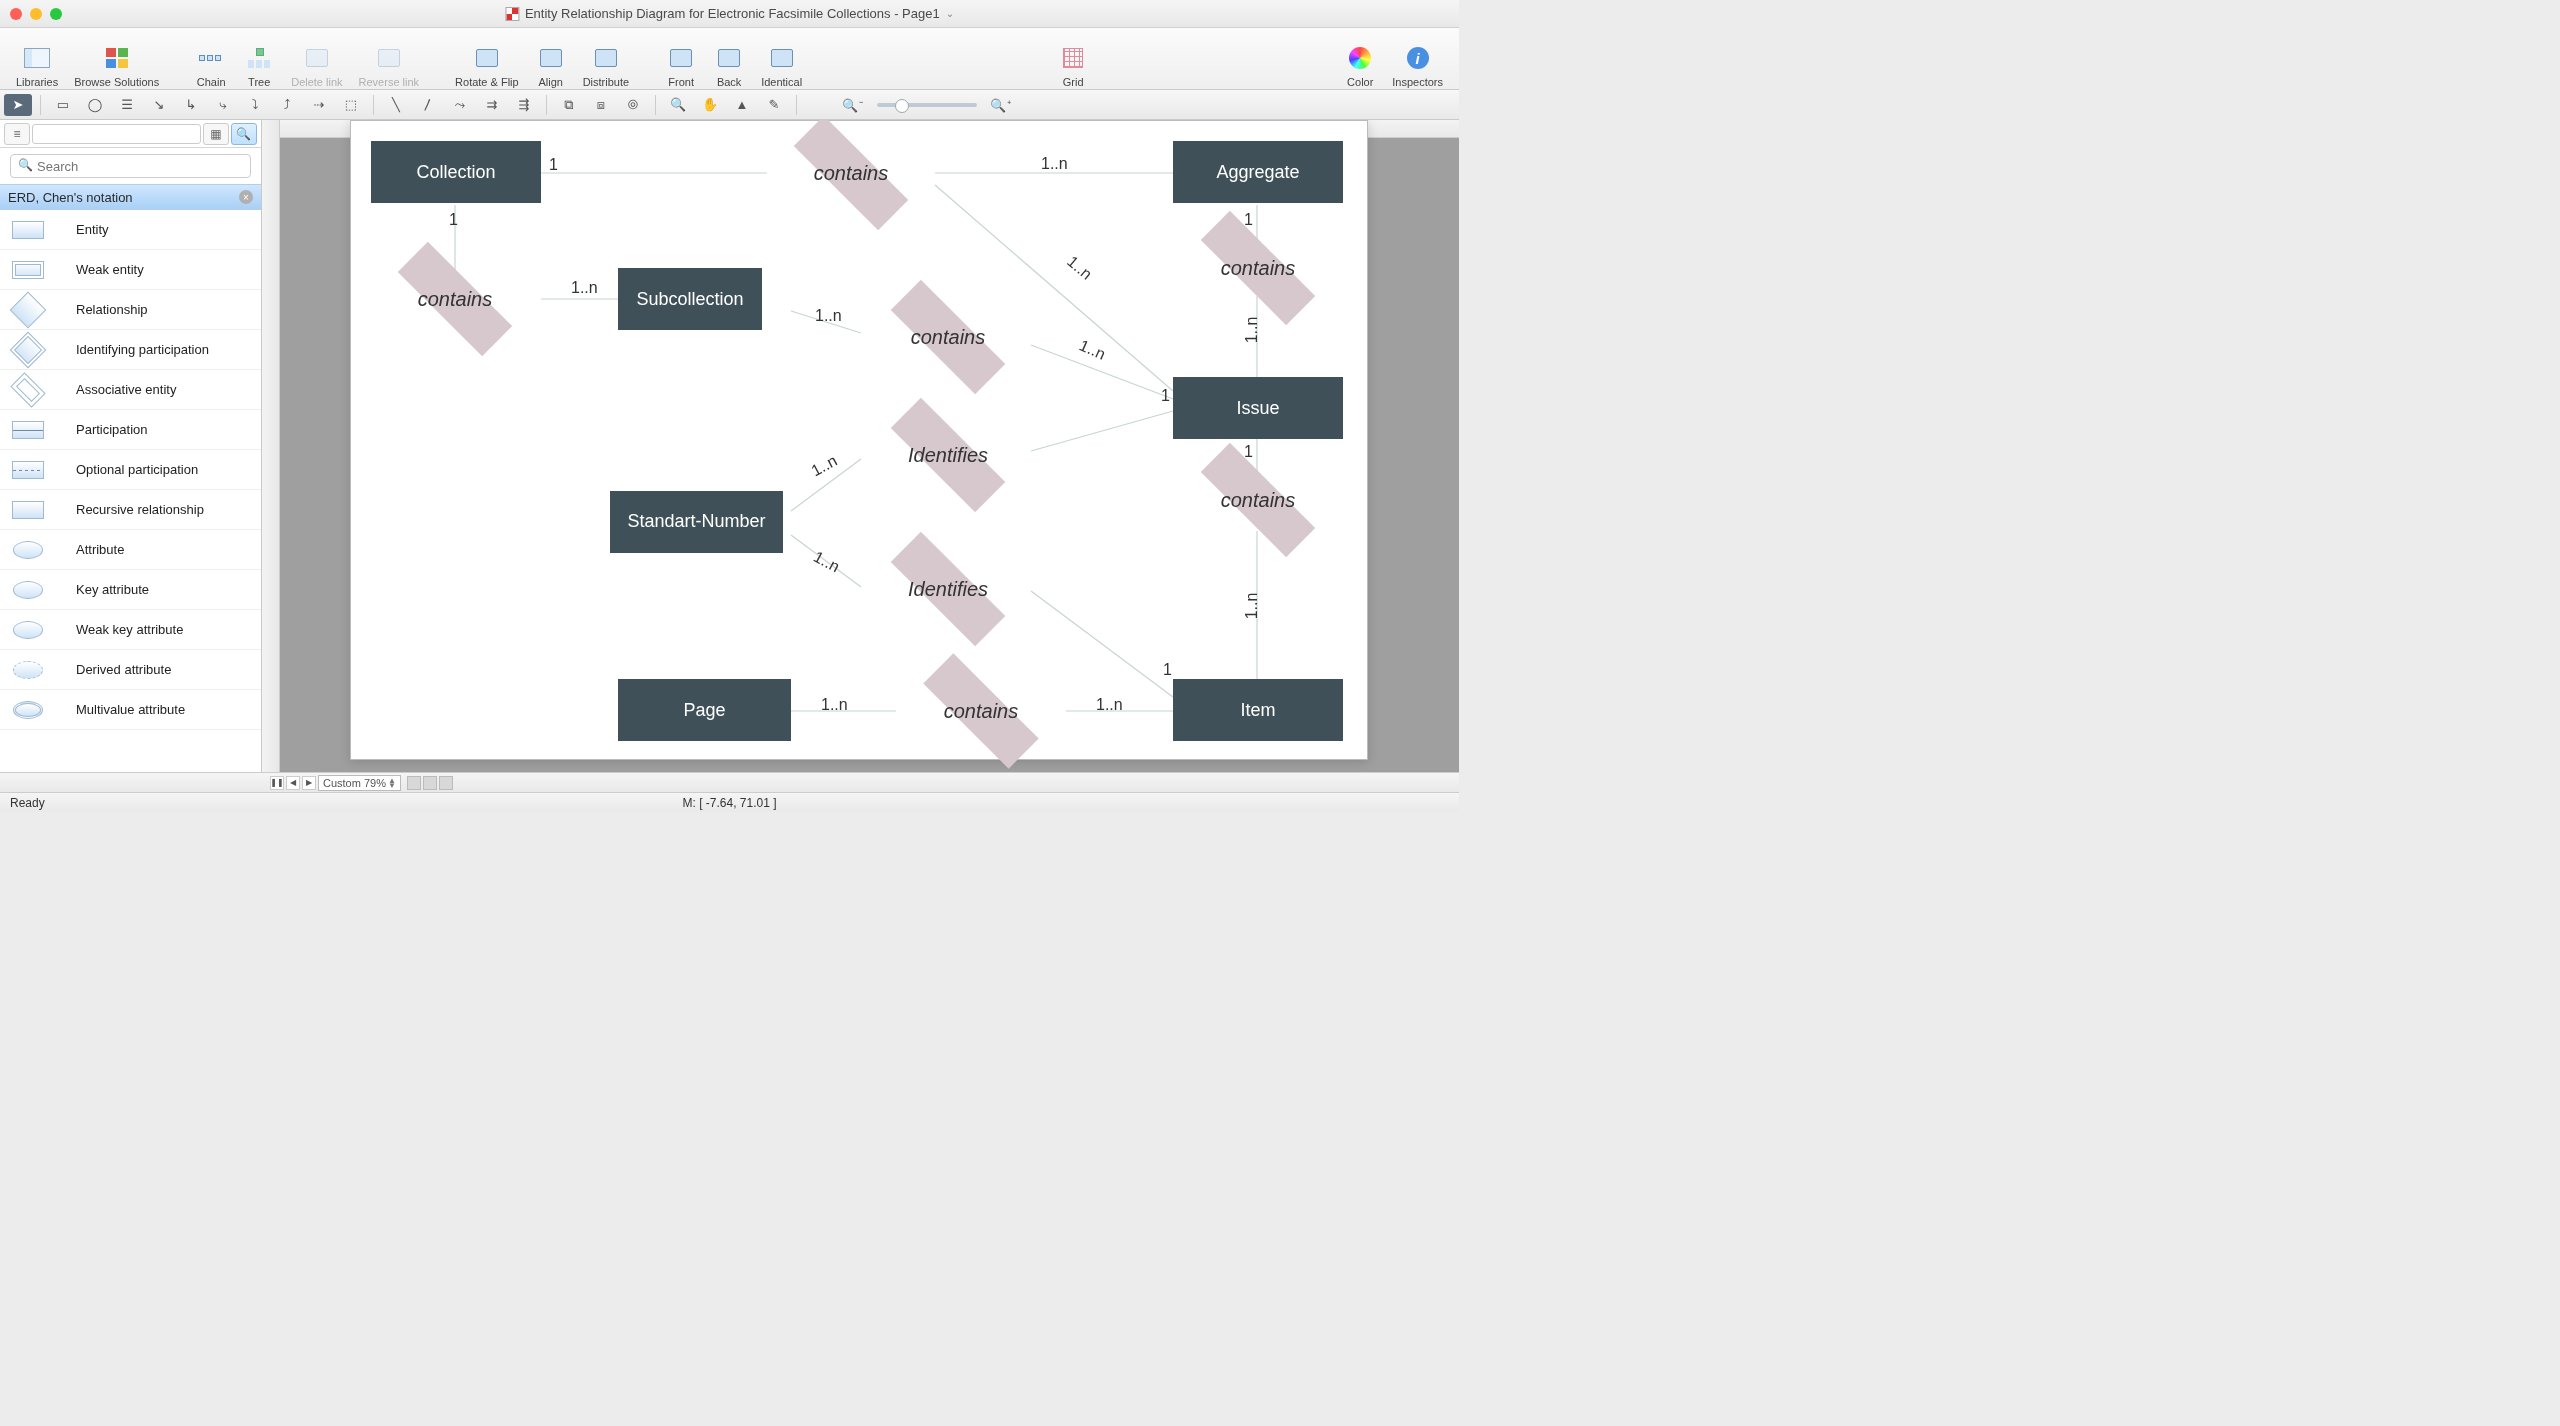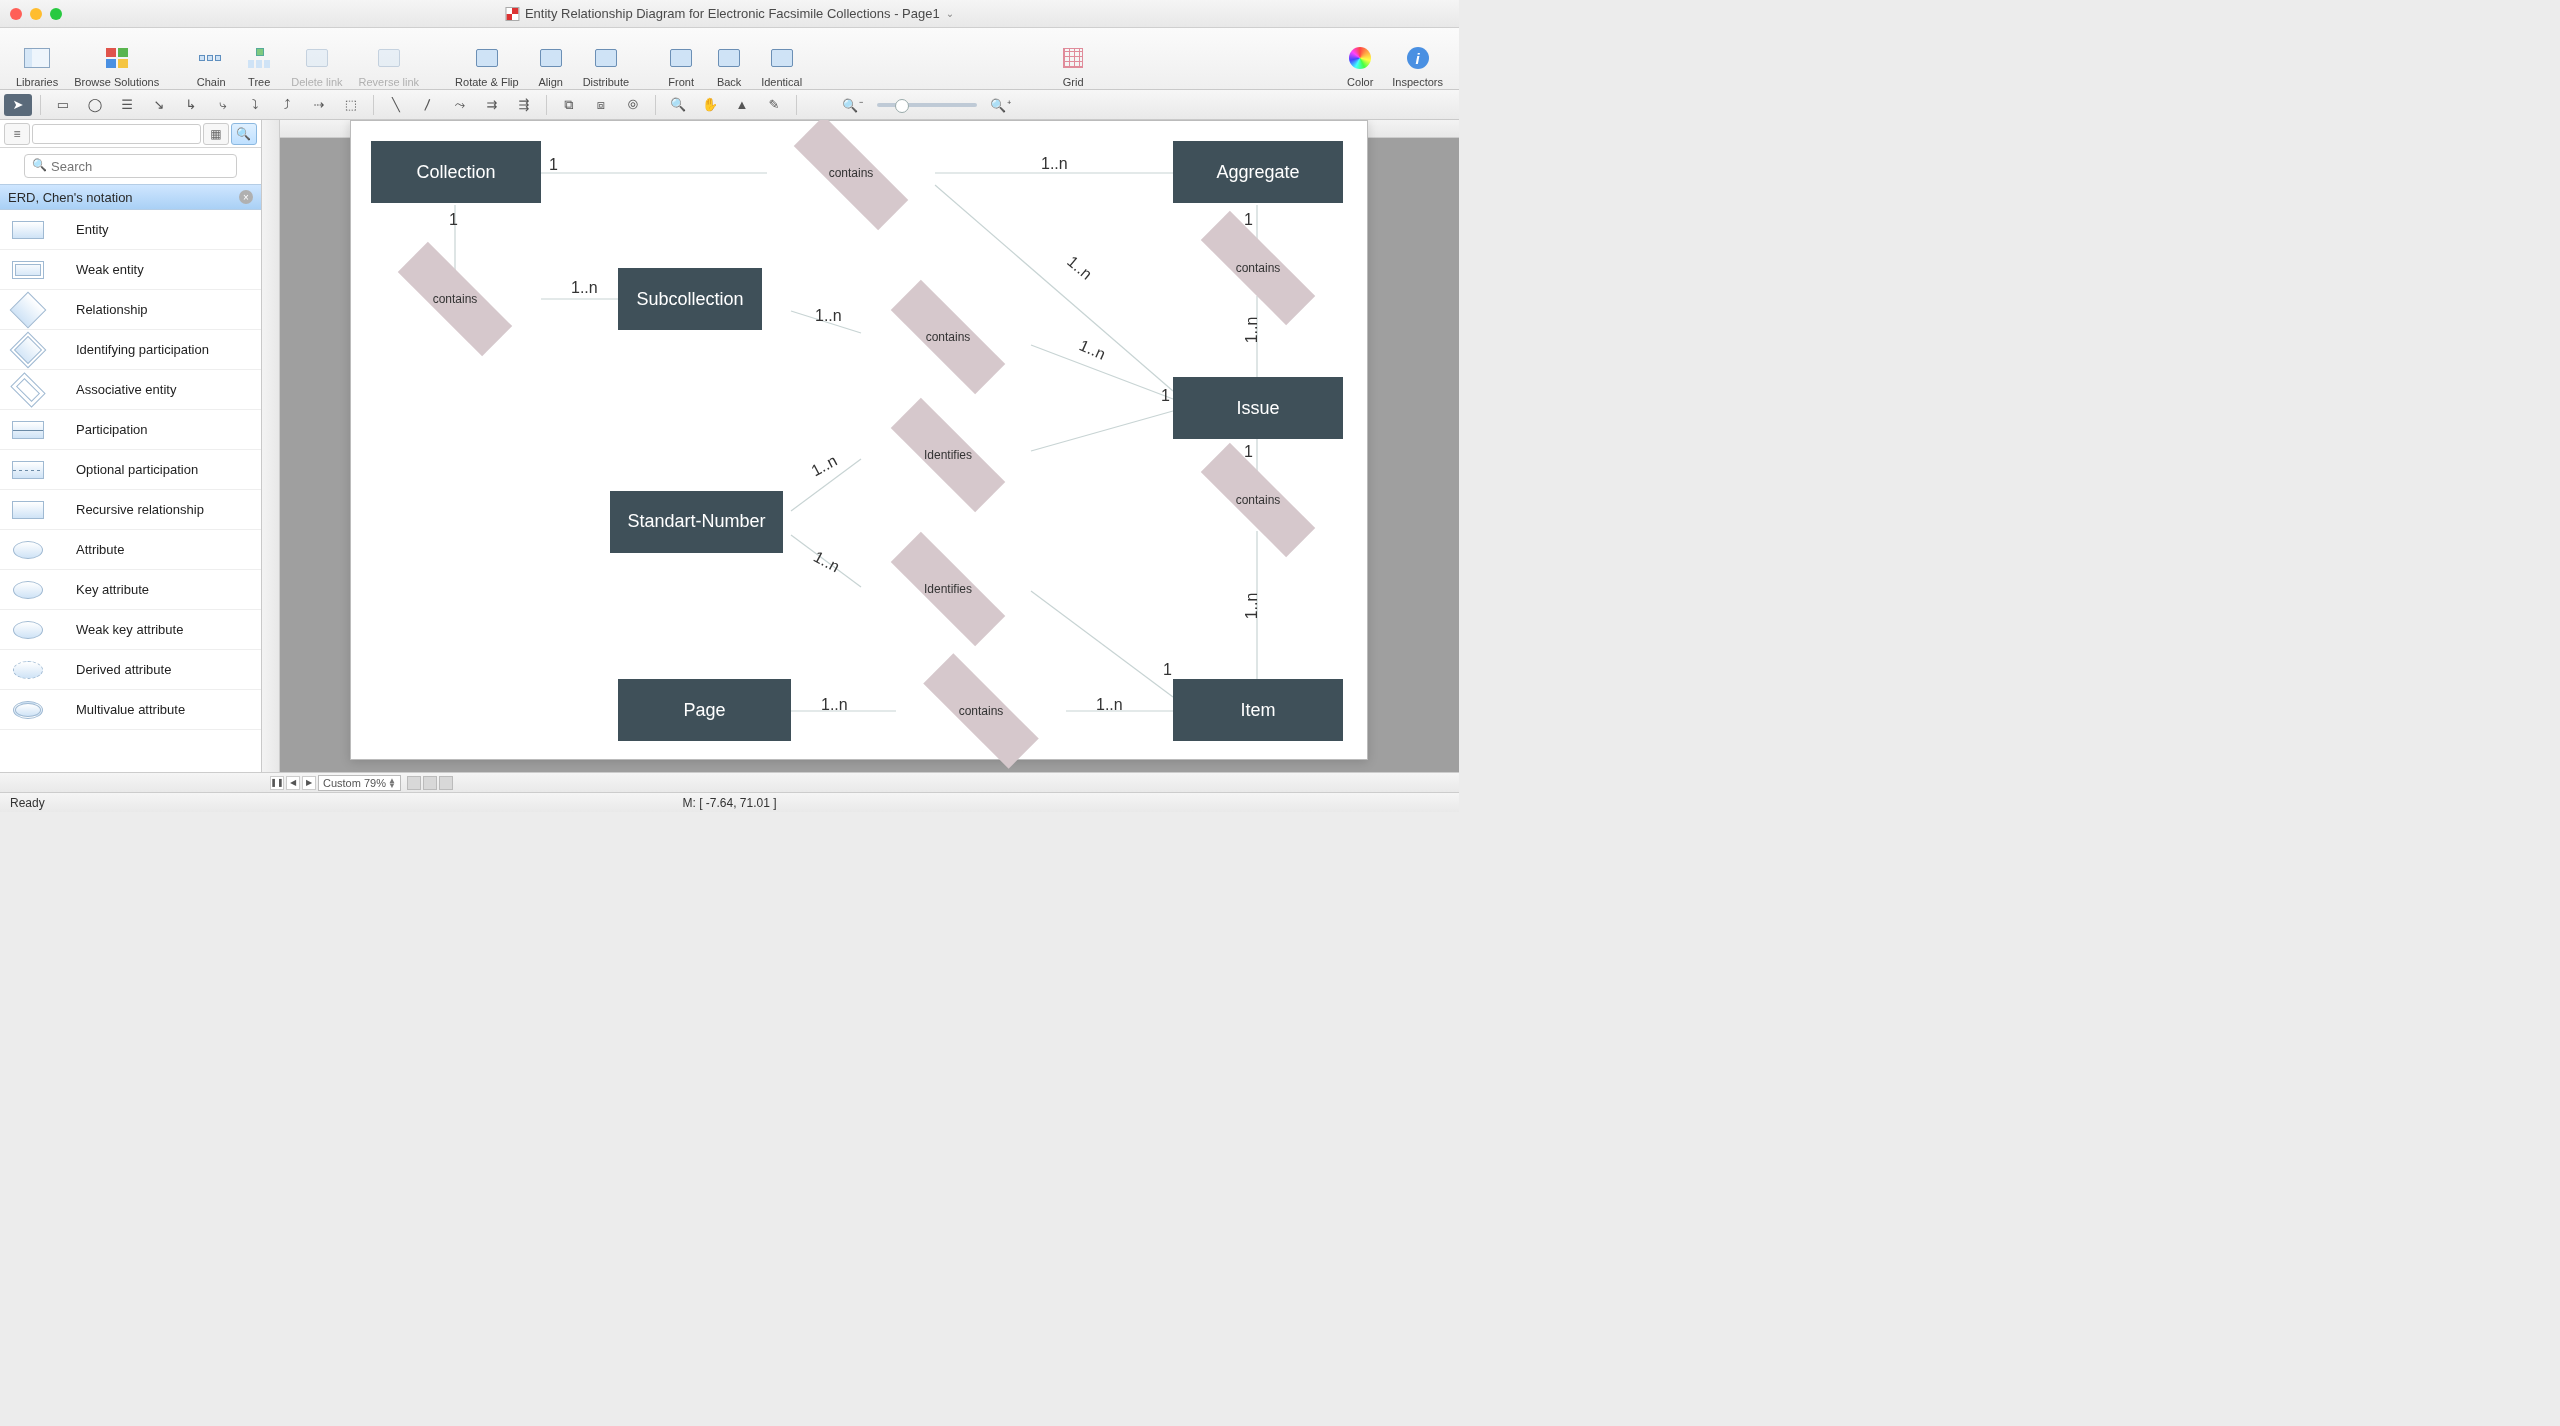--- a/index.html
+++ b/index.html
@@ -81,21 +81,21 @@
 .zoom-slider::after{content:"";position:absolute;left:18px;top:-4px;width:12px;height:12px;border-radius:50%;background:#fff;border:1px solid #9aa;}
 
 
 .body-row { display:flex; height: calc(812px - 28px - 62px - 30px - 20px - 20px); }
 .sidebar { width:262px; background:#fff; border-right:1px solid #c9c9c9; display:flex;flex-direction:column;}
 .side-controls{height:28px;border-bottom:1px solid #d5d5d5;display:flex;align-items:center;padding:0 4px;gap:2px;}
 .side-controls .sc-btn{width:26px;height:22px;border:1px solid #ccc;border-radius:3px;background:#f7f7f7;
   display:flex;align-items:center;justify-content:center;font-size:12px;color:#666;}
 .side-controls .sc-btn.blue{background:linear-gradient(#dff0ff,#bfe0ff);border-color:#8bb8e0;}
 .side-controls .sc-grow{flex:1;height:20px;border:1px solid #ccc;border-radius:3px;background:#fff;}
-.search-row{padding:6px 24px;}
+.search-row{padding:6px 10px;}
 .search-input{width:100%;height:24px;border:1px solid #ccc;border-radius:4px;padding:0 8px 0 26px;
   background:#fff;font-size:13px; background-image:none; }
 .search-wrap{position:relative;}
 .search-wrap::before{content:"🔍";position:absolute;left:8px;top:4px;font-size:12px;color:#999;}
 
 .lib-header{height:26px;background:linear-gradient(#cfe6ff,#a9d0f5);border-top:1px solid #b5cde5;border-bottom:1px solid #b5cde5;
   display:flex;align-items:center;justify-content:space-between;padding:0 8px;font-size:13px;color:#2a2a2a;}
 .lib-header .close-dot{width:14px;height:14px;border-radius:50%;background:#b0b0b0;color:#fff;font-size:10px;
   display:flex;align-items:center;justify-content:center;}
 
@@ -120,21 +120,21 @@
 .ruler-v{width:18px;background:linear-gradient(90deg,#f3f3f3,#e8e8e8);border-right:1px solid #ccc;}
 .ruler-h{height:18px;background:linear-gradient(#f3f3f3,#e8e8e8);border-bottom:1px solid #ccc;position:absolute;top:0;left:18px;right:0;}
 .scroll-area{flex:1;padding:0;position:relative;overflow:hidden;}
 .page{position:absolute;top:0;left:70px;width:1018px;height:640px;background:#fff;border:1px solid #bbb;box-shadow:0 2px 10px rgba(0,0,0,.15);}
 
 
 .entity{position:absolute;background:#3f5059;color:#fff;display:flex;align-items:center;justify-content:center;
   text-align:center;font-size:18px;padding:4px;}
 .rhombus{position:absolute;display:flex;align-items:center;justify-content:center;}
 .rhombus .shape{position:absolute;inset:0;background:#d6c8cc;transform:rotate(45deg) scale(.71,.71);}
-.rhombus .txt{position:relative;color:#333;font-size:12px;}
+.rhombus .txt{position:relative;color:#333;font-size:20px;font-style:italic;}
 .card{position:absolute;font-size:16px;color:#333;background:transparent;}
 .edge{stroke:#c8d4d4;stroke-width:1.2;fill:none;}
 
 
 .bottombar{height:20px;background:linear-gradient(#f5f5f5,#e9e9e9);border-top:1px solid #ccc;
   display:flex;align-items:center;font-size:11px;color:#555;position:relative;}
 .bottombar .pager{display:flex;align-items:center;gap:2px;padding:0 6px;margin-left:264px;}
 .bottombar .pgbtn{width:14px;height:14px;border:1px solid #ccc;background:#fff;font-size:8px;display:flex;align-items:center;justify-content:center;}
 .bottombar .zoom-sel{border:1px solid #bbb;height:16px;padding:0 4px;background:#fff;display:flex;align-items:center;gap:2px;}
 .bottombar .zm-chev{font-size:8px;color:#777;display:flex;flex-direction:column;line-height:5px;}

